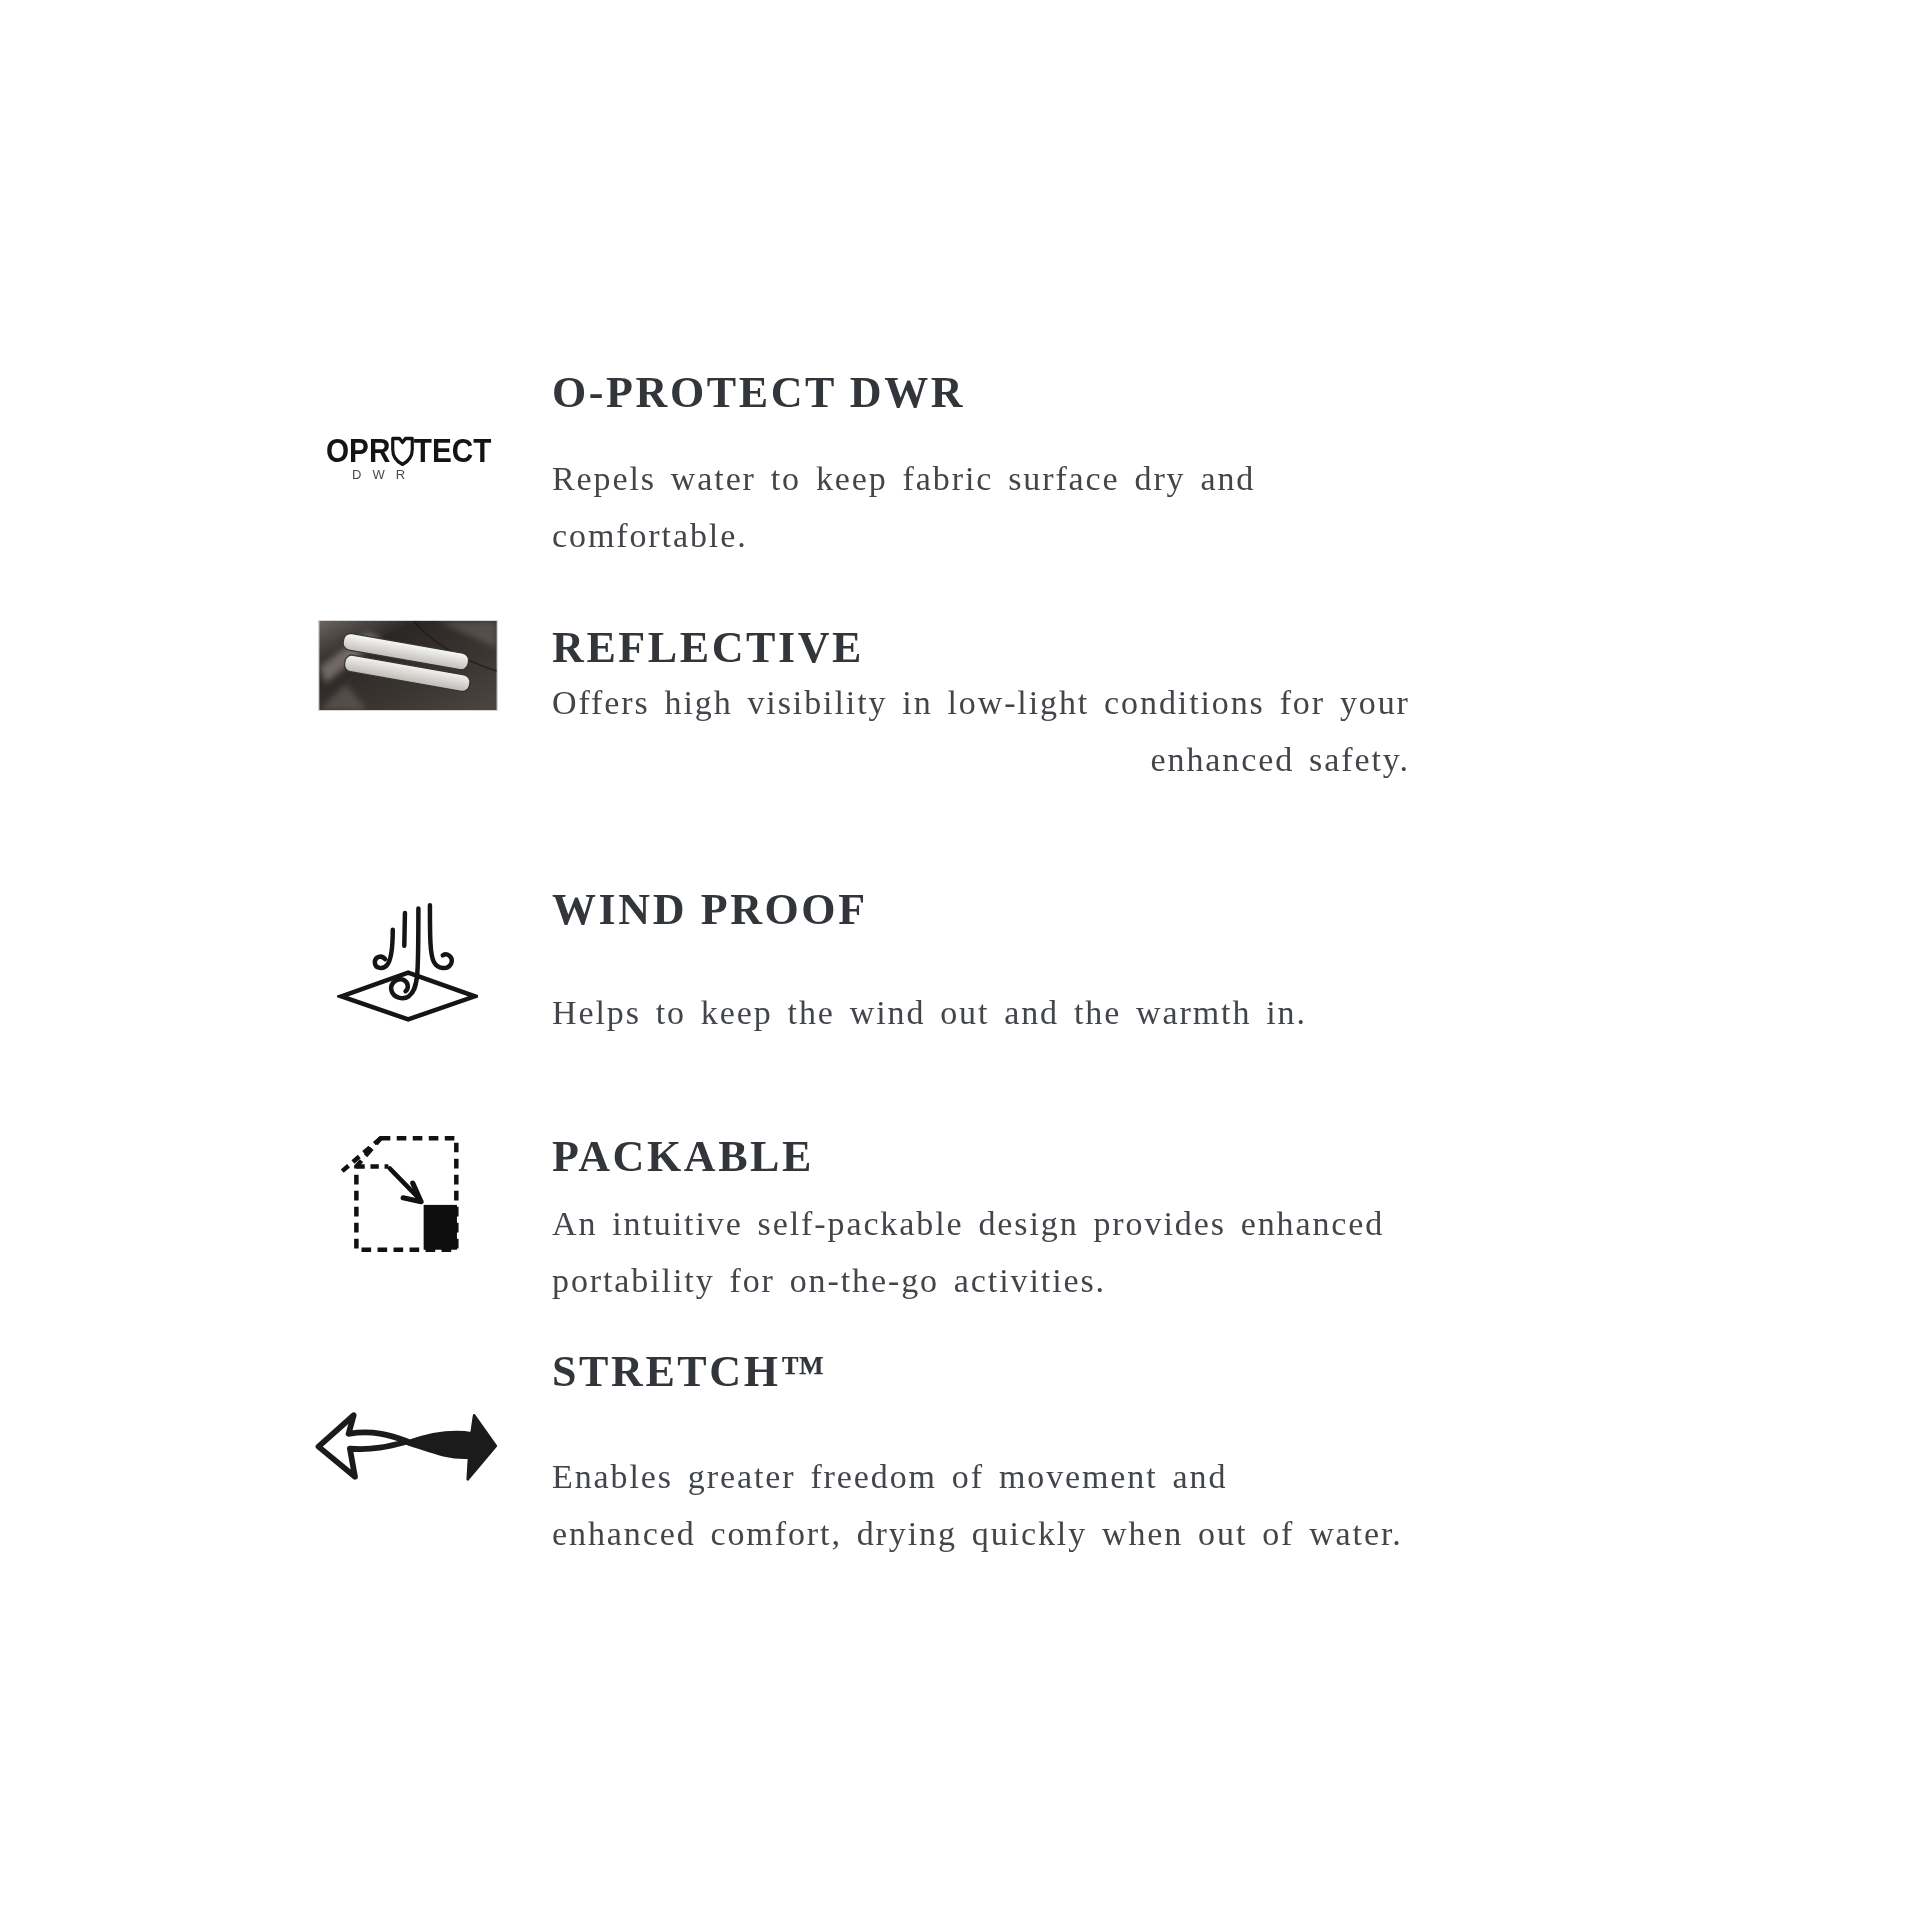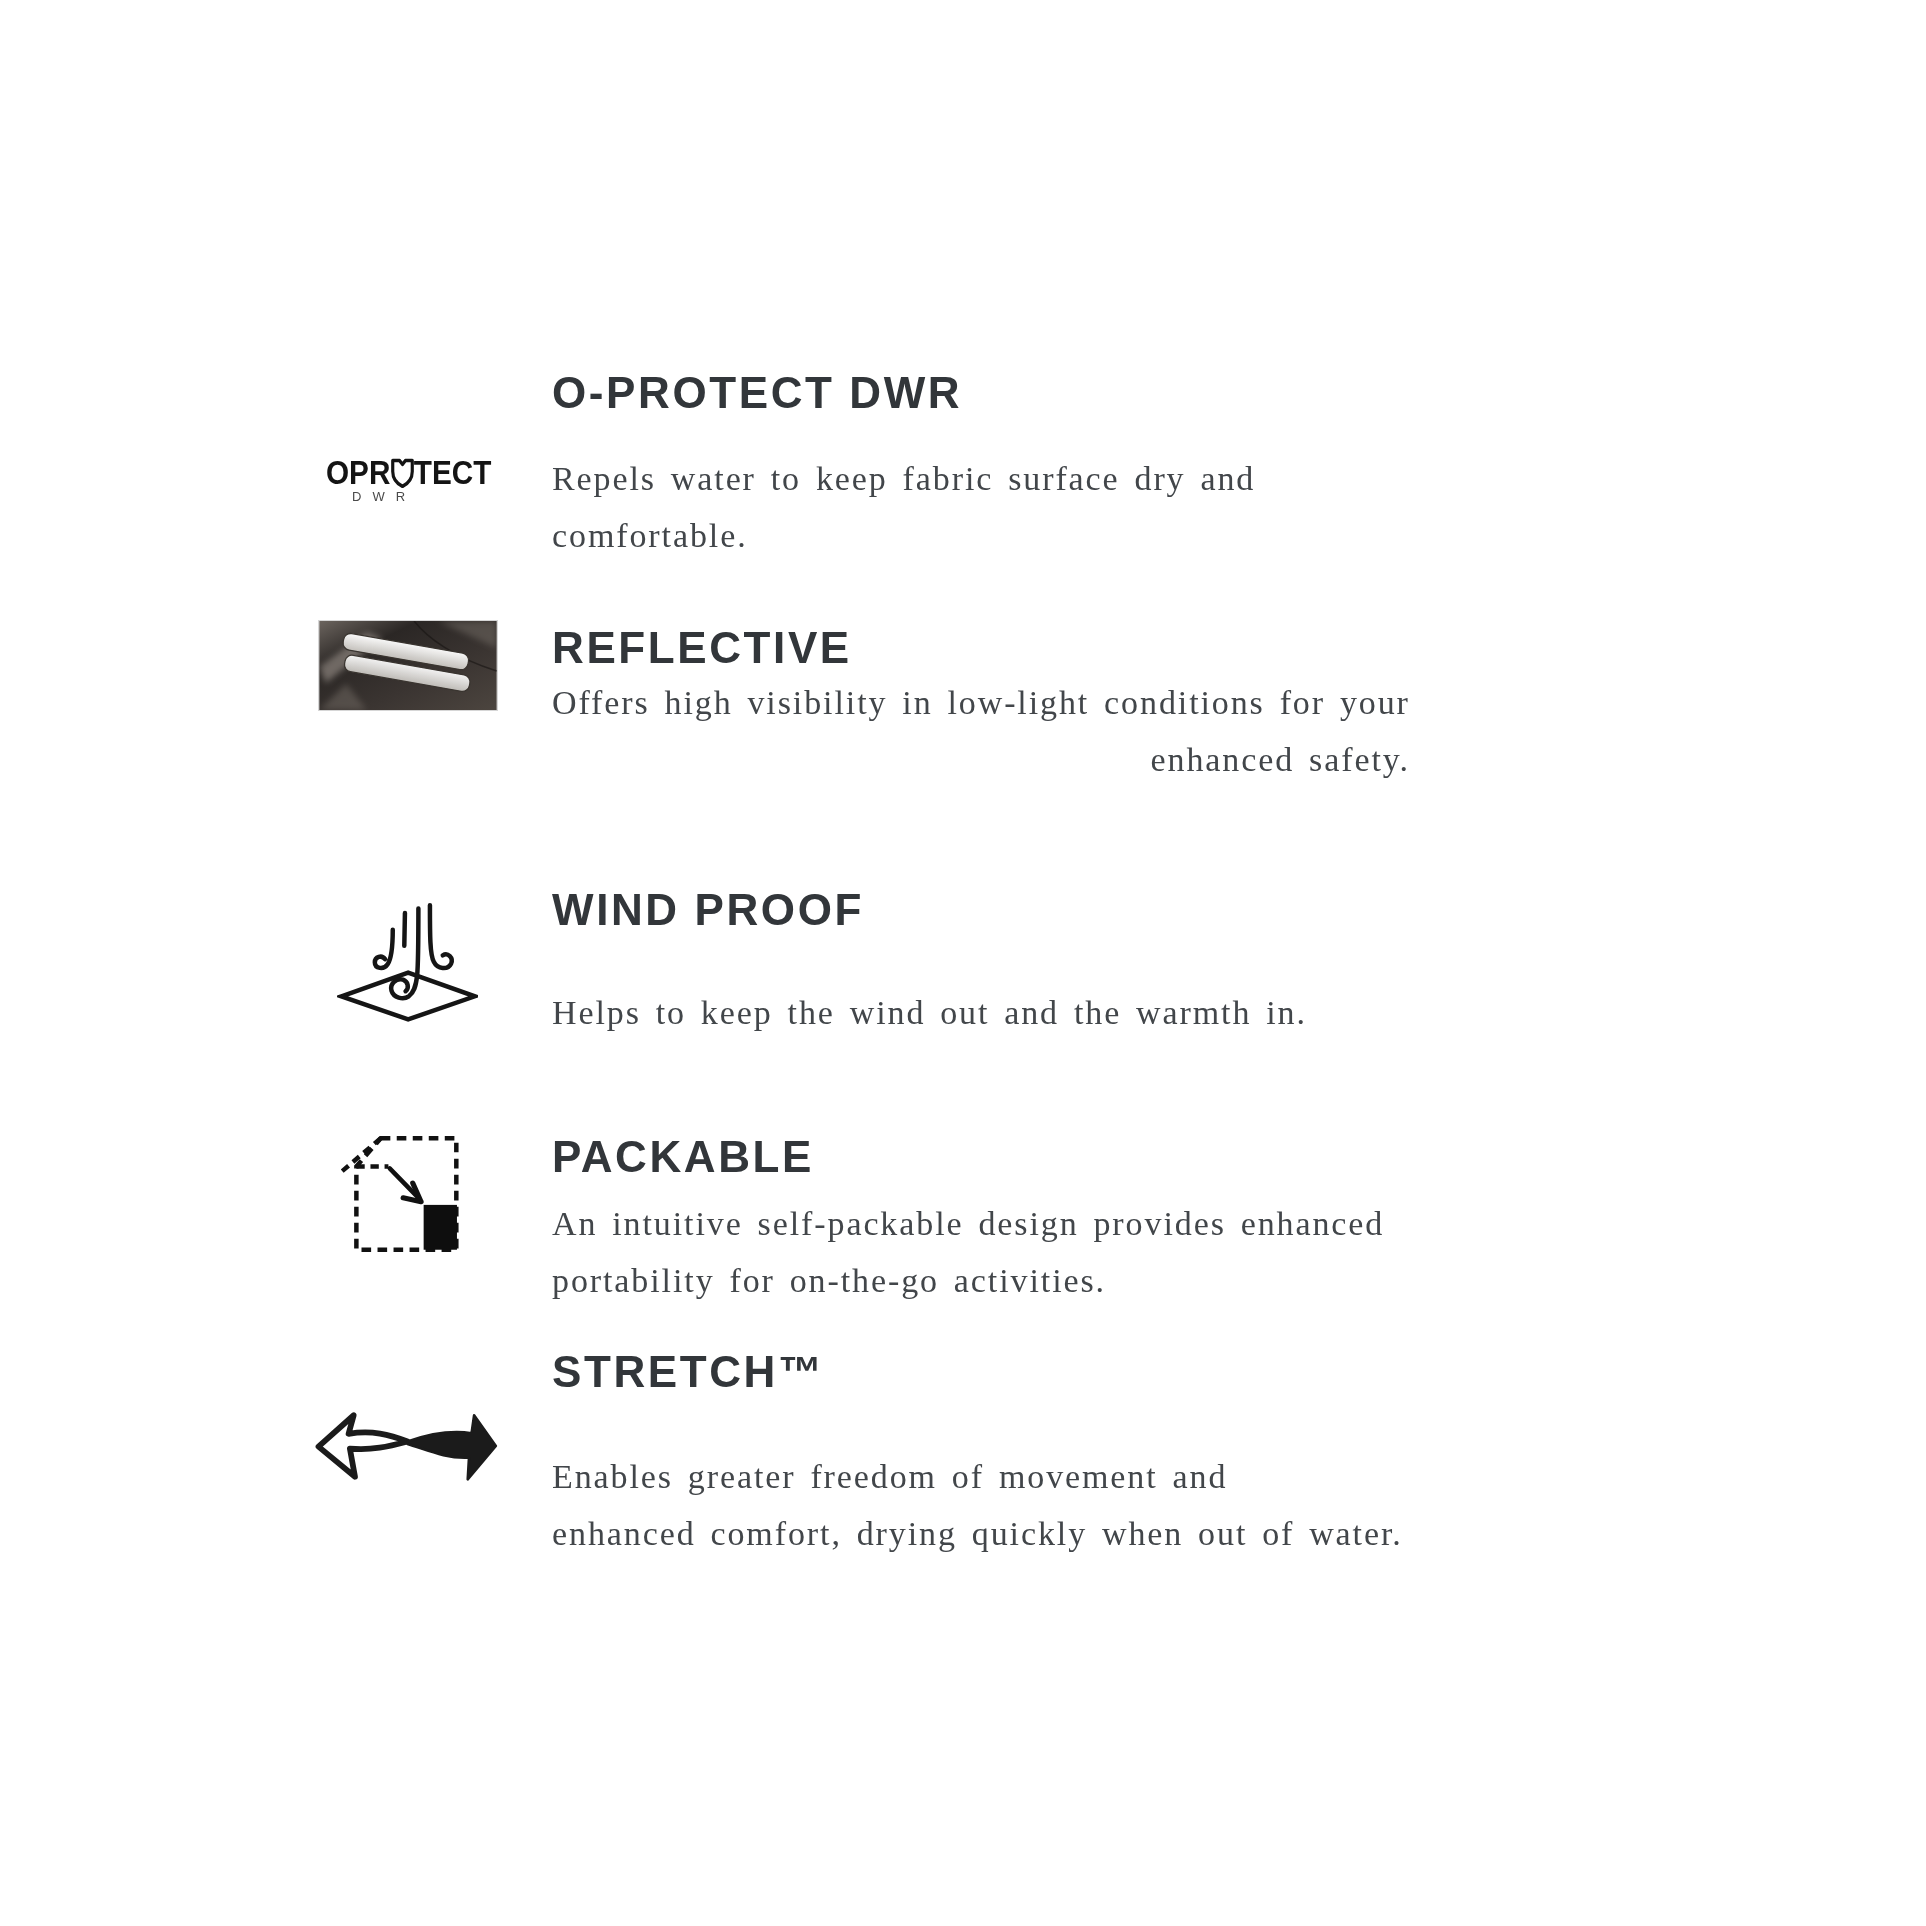--- a/index.html
+++ b/index.html
@@ -3,37 +3,37 @@
 <meta charset="utf-8">
 <style>
   html,body { margin:0; padding:0; background:#ffffff; }
   .page {
     position:relative; width:1926px; height:1926px;
     background:#ffffff; overflow:hidden;
     font-family:"Liberation Sans", sans-serif;
   }
   .feature-title {
     position:absolute; left:552px; margin:0;
-    font-family:Liberation Sans, sans-serif;
+    font-family:Liberation Serif, serif;
     font-size:44px; font-weight:700; line-height:44px;
     letter-spacing:2.6px; color:#32363a;
     white-space:nowrap;
   }
   .feature-desc {
     position:absolute; left:552px; margin:0;
     font-family:Liberation Serif, serif;
     font-size:34px; font-weight:300; line-height:57px;
     letter-spacing:1.9px; word-spacing:4.5px; color:#42464a;
     white-space:pre-line;
   }
   .icon-box { position:absolute; }
   .photo-frame { border:0.6px solid #d6d6d6; }
 
   
-  .logo { position:absolute; left:326px; top:456px; }
+  .logo { position:absolute; left:326px; top:434px; }
   .logo-row {
     display:flex; align-items:center; gap:0.6px;
     font-family:"Liberation Sans", sans-serif;
     font-size:33px; font-weight:700; color:#141414;
     line-height:33px; letter-spacing:0px;
     transform:scaleX(0.9); transform-origin:left center;
     white-space:nowrap;
   }
   .logo-shield { margin:1.3px -0.6px 0 -0.6px; }
   .logo-sub {

